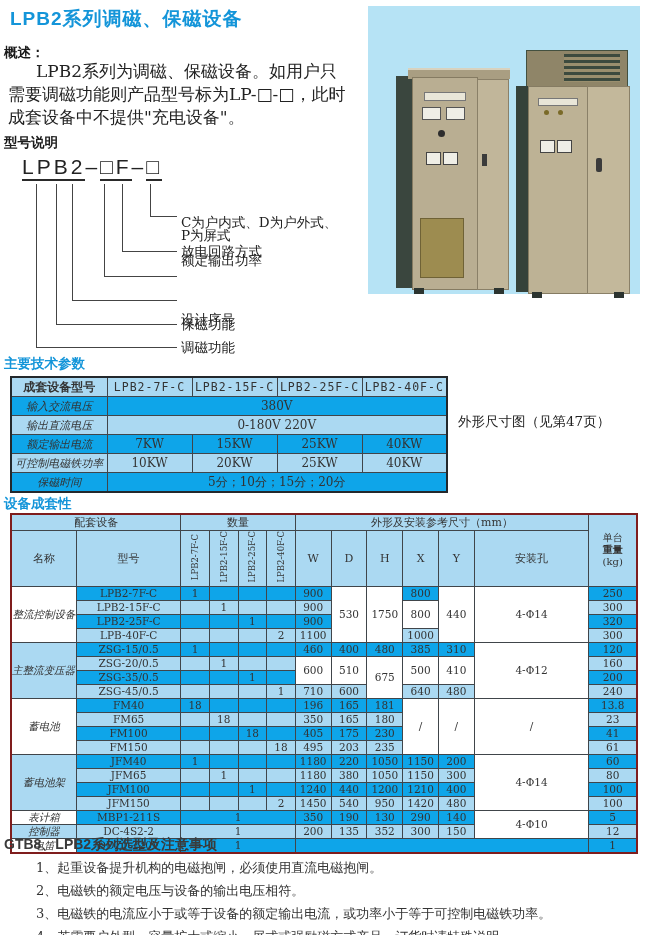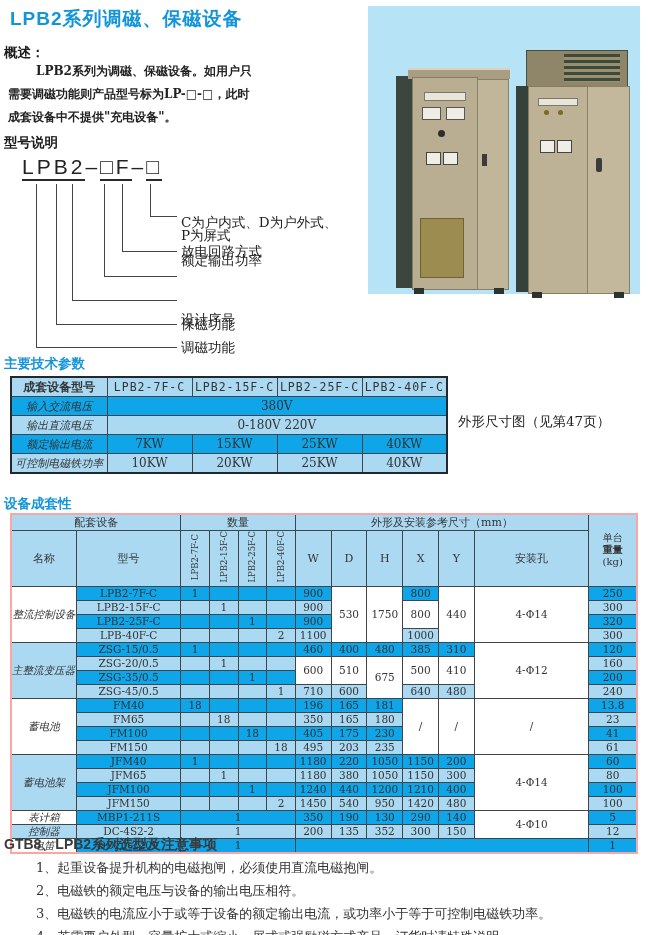--- a/index.html
+++ b/index.html
@@ -8,21 +8,21 @@
   .abs{position:absolute;}
 
   
   .doc-title{font-size:19px;font-weight:bold;color:#1495d9;letter-spacing:1px;}
   .sec-head{font-size:13.5px;font-weight:bold;color:#1b1b1b;}
   .sec-head.blue{color:#1495d9;}
   .notes-head{font-size:14px;font-weight:bold;color:#3a3a3a;}
 
   
   .serif{font-family:"DejaVu Serif","Liberation Serif",serif;}
-  .ov-line{font-size:12px;line-height:23px;color:#222;font-weight:bold;}
+  .ov-line{font-size:17px;line-height:23px;color:#222;}
   .indent{padding-left:28px;}
   .note-line{font-size:13px;line-height:23px;color:#333;}
 
   
   .formula{font-size:21px;letter-spacing:3px;color:#222;font-weight:500;}
   .fu{border-bottom:2px solid #2a2a2a;padding-bottom:1px;}
   .conn{border-left:1px solid #444;border-bottom:1px solid #444;}
   .mlabel{font-family:"DejaVu Serif",serif;font-size:13.5px;color:#222;white-space:nowrap;}
 
   
@@ -32,21 +32,21 @@
   
   table{border-collapse:collapse;table-layout:fixed;background:#0ea5e9;}
   .t1{width:436px;border:2px solid #23282c;}
   .t1 th,.t1 td{border:1px solid #40454a;height:18px;padding:0;text-align:center;
        font-family:"DejaVu Serif",serif;font-size:12px;color:#333;white-space:nowrap;overflow:hidden;}
   .t1 th{background:#abd9f2;font-weight:bold;font-size:12px;}
   .t1 th.mod{font-family:"DejaVu Sans Mono",monospace;font-weight:normal;letter-spacing:1px;font-size:11.5px;}
   .t1 td.lab{font-style:italic;font-size:11px;margin-top:24px;}
   .t1 tr.b td{background:#abd9f2;}
 
-  .t2{width:628px;border:2px solid #fca5a5;}
+  .t2{width:628px;border:2px solid #7f1d1d;}
   .t2 th,.t2 td{border:1px solid #40454a;padding:0;text-align:center;
        font-family:"DejaVu Serif",serif;font-size:10.5px;color:#333;white-space:nowrap;overflow:hidden;}
   .t2 td{height:13px;line-height:13px;}
   .t2 th{background:#abd9f2;font-weight:normal;font-size:11px;}
   .t2 tr.hd1 th{height:15px;}
   .t2 tr.hd2 th{height:42px;}
   .t2 .vert span{writing-mode:vertical-rl;transform:rotate(180deg);
        font-size:8.5px;letter-spacing:0;display:inline-block;line-height:10px;}
   .t2 td.nm{font-style:italic;font-size:10.5px;}
   .t2 tr.b td{background:#abd9f2;}
@@ -154,20 +154,24 @@
       <td>15KW</td>
       <td>25KW</td>
       <td>40KW</td>
     </tr>
     <tr class="b">
       <td class="lab">可控制电磁铁功率</td>
       <td>10KW</td>
       <td>20KW</td>
       <td>25KW</td>
       <td>40KW</td>
+    </tr>
+    <tr>
+      <td class="lab">保磁时间</td>
+      <td colspan="4">5分；10分；15分；20分</td>
     </tr>
   </tbody>
     </table>
   <div class="abs side-note" style="left:458px;top:413px;">外形尺寸图（见第47页）</div>
 
   <div class="abs sec-head blue" style="left:4px;top:495px;">设备成套性</div>
   <table class="t2 abs" style="left:10px;top:513px;">
     <colgroup>
       <col style="width:64px">
         <col style="width:102px">

